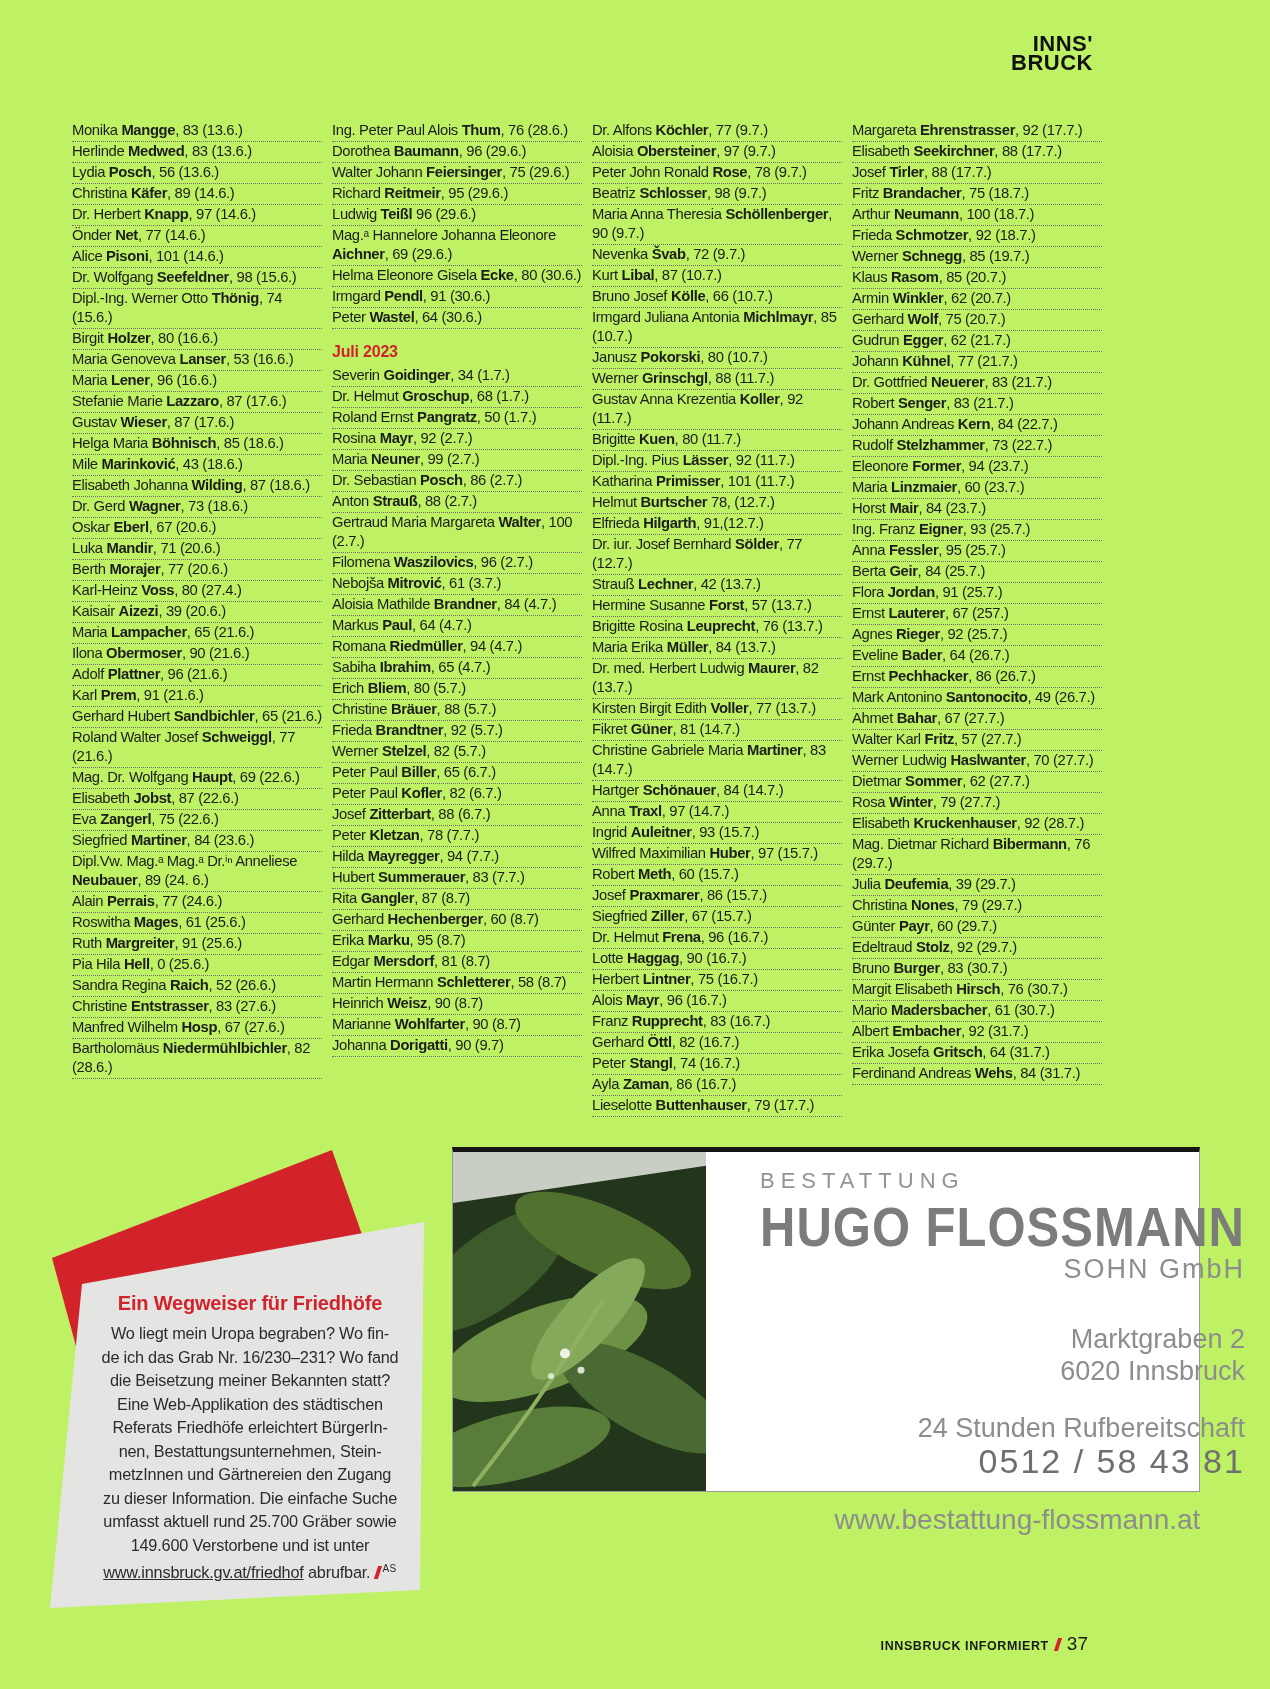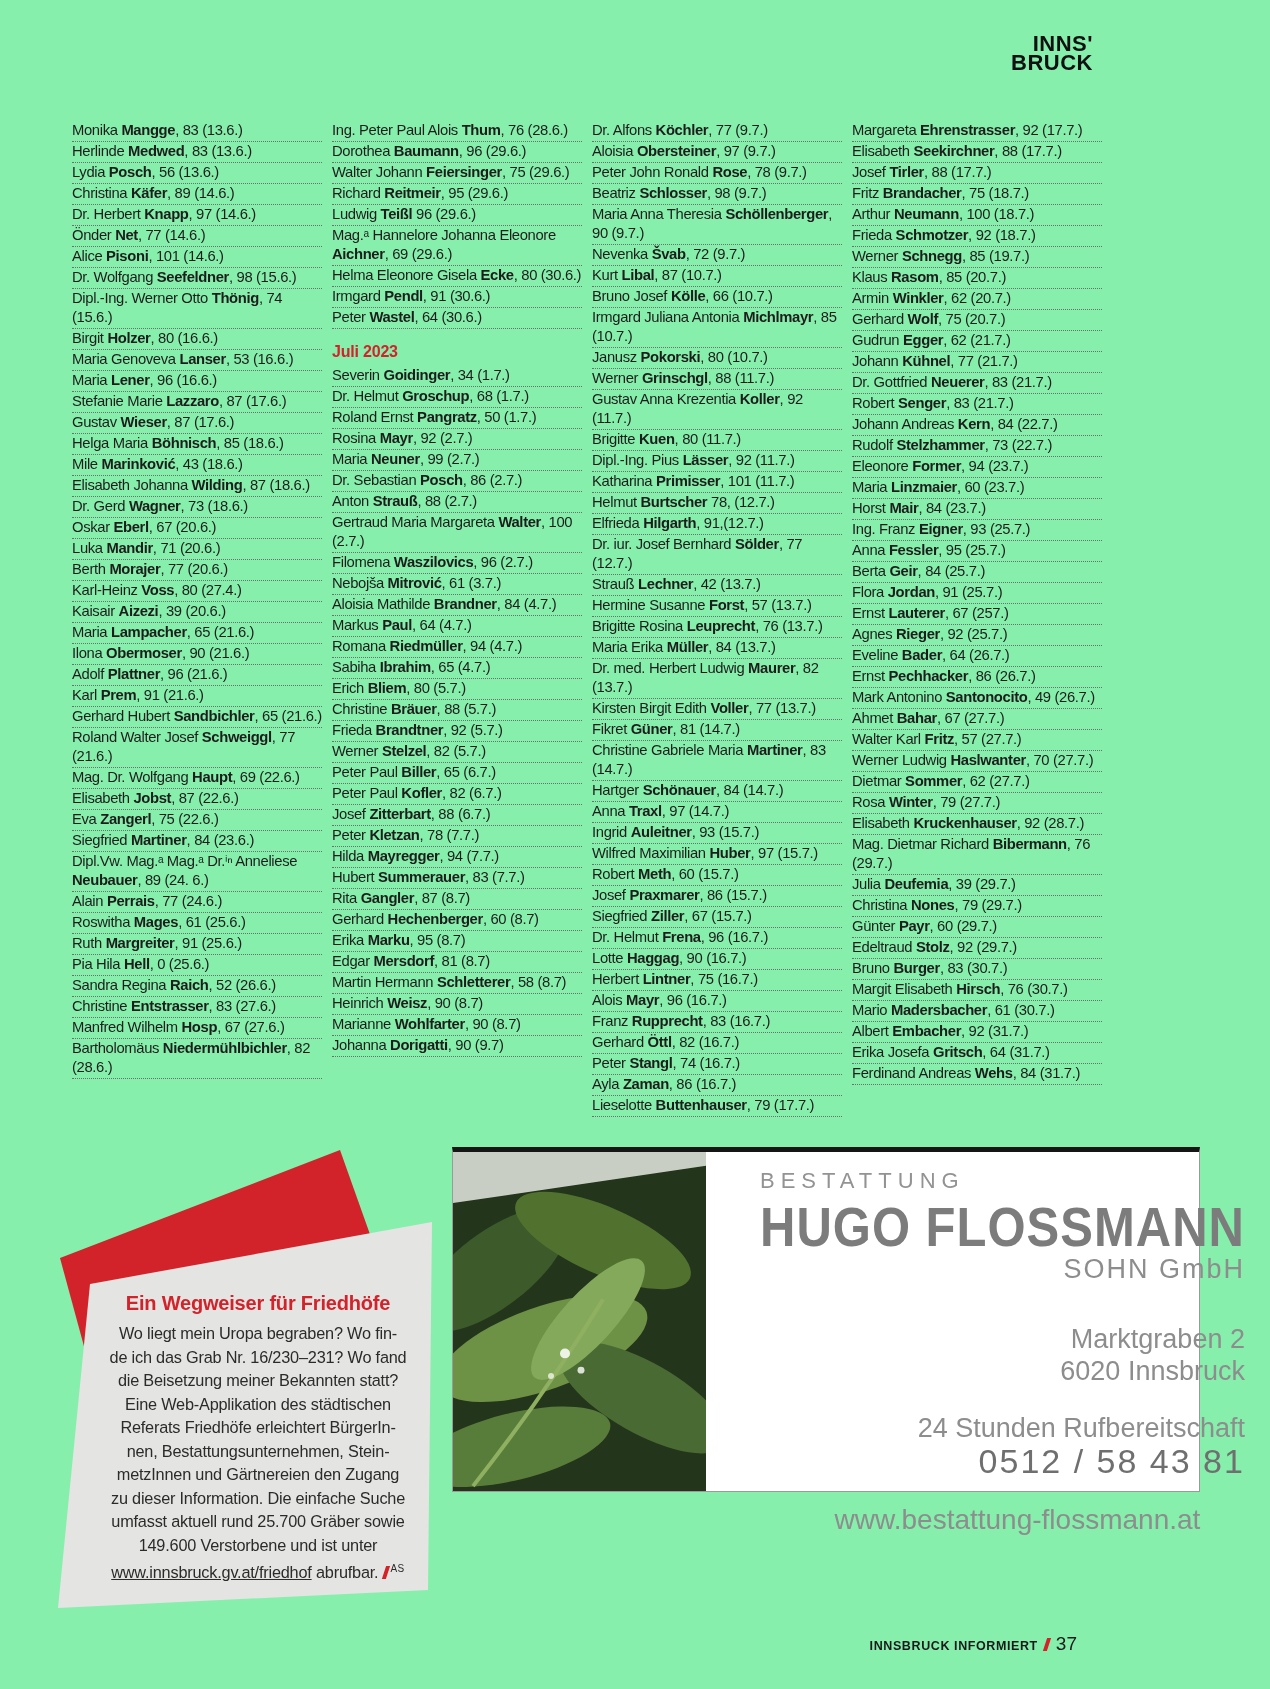--- a/index.html
+++ b/index.html
@@ -1,29 +1,29 @@
 <!DOCTYPE html>
 <html style="--accent: #d2232a; --box-bg: #e4e4e3;"><head>
 <meta charset="utf-8">
 <style>
   html,body{margin:0;padding:0;}
-  .page{position:relative;width:1270px;height:1689px;background:#86efac;overflow:hidden;
+  .page{position:relative;width:1270px;height:1689px;background:#bef264;overflow:hidden;
         font-family:"Liberation Sans",sans-serif;color:#1d1d1b;}
   
   .masthead{position:absolute;top:34px;right:177px;text-align:right;font-weight:800;
             font-size:22px;line-height:19px;letter-spacing:.5px;color:#111;}
   
   .columns{position:absolute;left:72px;top:121px;width:1042px;display:grid;
            grid-template-columns:repeat(4,250px);column-gap:10px;align-items:start;}
   .entry{font-size:14.8px;line-height:19px;letter-spacing:-.35px;
          border-bottom:1px dotted #6e6e6e;padding:0 0 1px;}
   .entry b{font-weight:700;}
   .month-heading{color:var(--accent);font-weight:700;font-size:16px;margin:14px 0 5px;letter-spacing:-.2px;}
   
-  .infobox{position:absolute;left:40px;top:1138px;width:430px;height:480px;}
+  .infobox{position:absolute;left:32px;top:1138px;width:430px;height:480px;}
   .red-shape{position:absolute;inset:0;background:var(--accent);
              clip-path:polygon(20px 120px,300px 12px,332px 102px,45px 212px);}
   .gray-shape{position:absolute;inset:0;background:var(--box-bg);
               clip-path:polygon(50px 146px,392px 84px,388px 452px,18px 470px);}
   .box-content{position:absolute;left:42px;top:152px;width:352px;text-align:center;}
   .box-title{color:var(--accent);font-weight:700;font-size:20px;line-height:26px;margin-bottom:6px;letter-spacing:-.2px;}
   .box-line{font-size:16.3px;line-height:23.5px;letter-spacing:-.2px;color:#2b2b29;}
   .box-link{text-decoration:underline;cursor:pointer;}
   .end-mark{display:inline-block;width:4px;height:13px;background:var(--accent);
             transform:skewX(-18deg);margin:0 2px 0 6px;vertical-align:-1px;}
@@ -36,21 +36,21 @@
   .ad-right{flex:1;padding:16px 14px 10px 54px;box-sizing:border-box;color:#8a8a8a;}
   .ad-tagline{font-size:22px;letter-spacing:6px;color:#939393;}
   .ad-brand{font-size:49px;font-weight:700;letter-spacing:1px;color:#7c7c7c;
             transform:scaleY(1.12);transform-origin:left top;white-space:nowrap;margin-top:2px;}
   .ad-subbrand{text-align:right;font-size:27px;color:#8d8d8d;margin-top:2px;letter-spacing:2px;}
   .ad-address{text-align:right;font-size:27px;line-height:32px;color:#8d8d8d;margin-top:38px;}
   .ad-service{text-align:right;font-size:27px;color:#8d8d8d;margin-top:26px;}
   .ad-phone{text-align:right;font-size:34px;color:#6f6f6f;letter-spacing:2px;line-height:34px;}
   .ad-web{text-align:center;font-size:28px;color:#8d8d8d;margin-top:26px;padding-left:30px;}
   
-  .footer{position:absolute;top:1633px;right:193px;display:flex;align-items:baseline;gap:7px;}
+  .footer{position:absolute;top:1633px;right:182px;display:flex;align-items:baseline;gap:7px;}
   .footer-brand{font-size:12.5px;font-weight:700;letter-spacing:.6px;color:#1a1a1a;}
   .footer-mark{display:inline-block;width:4px;height:13px;background:var(--accent);
                transform:skewX(-18deg);align-self:center;}
   .footer-page{font-size:19px;color:#1a1a1a;}
 </style>
 </head>
 <body>
 
 <div class="page">
 

